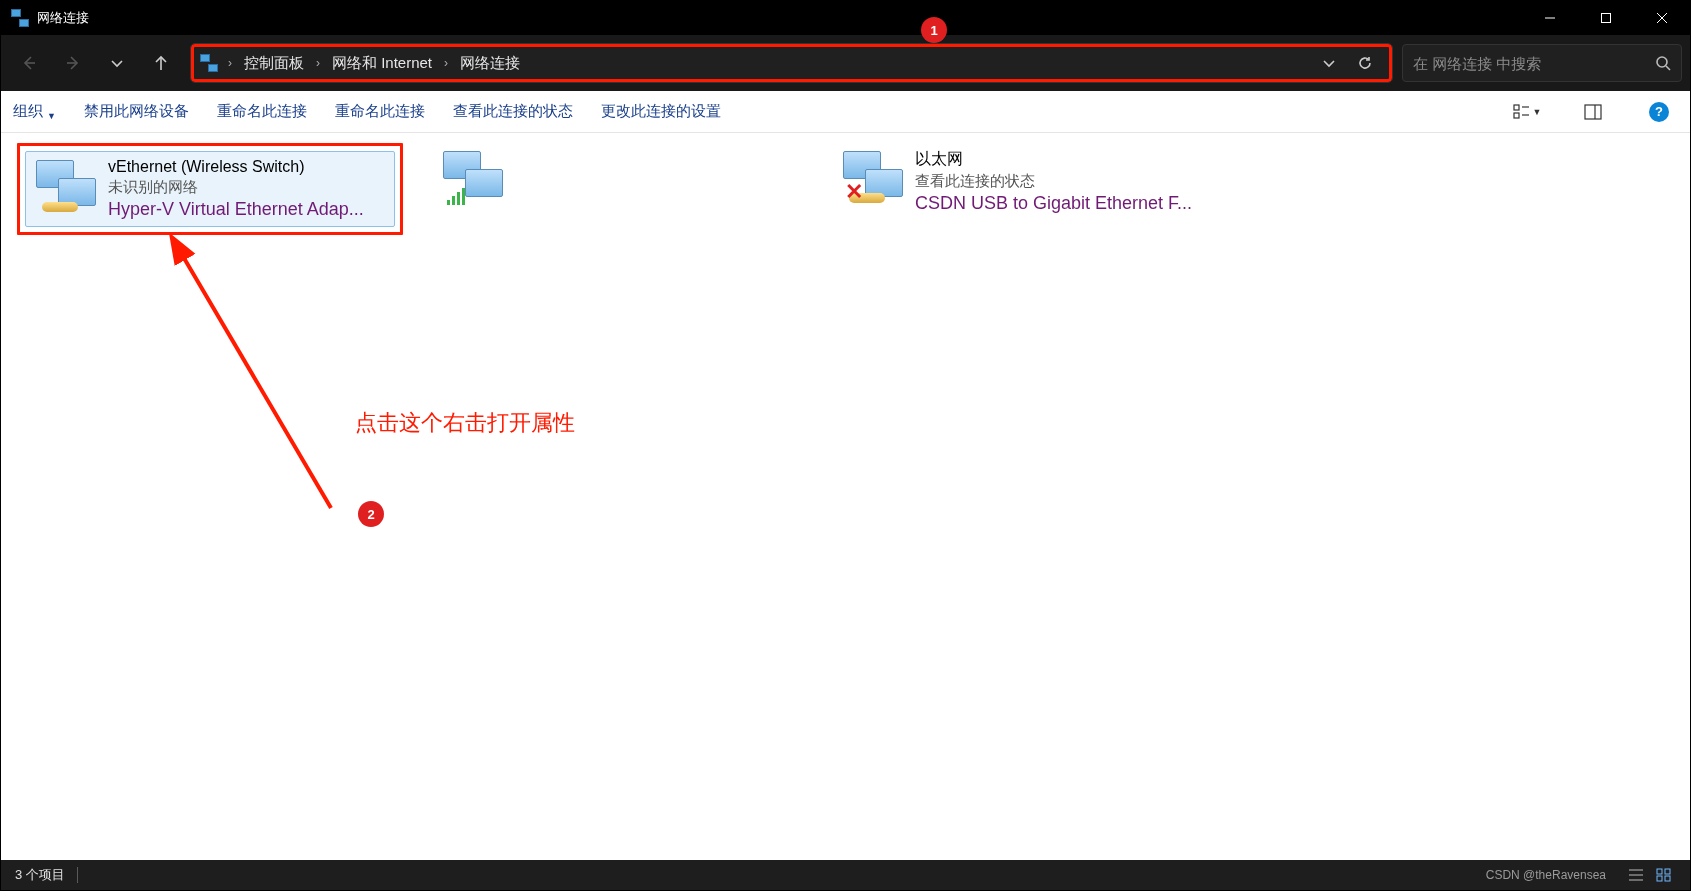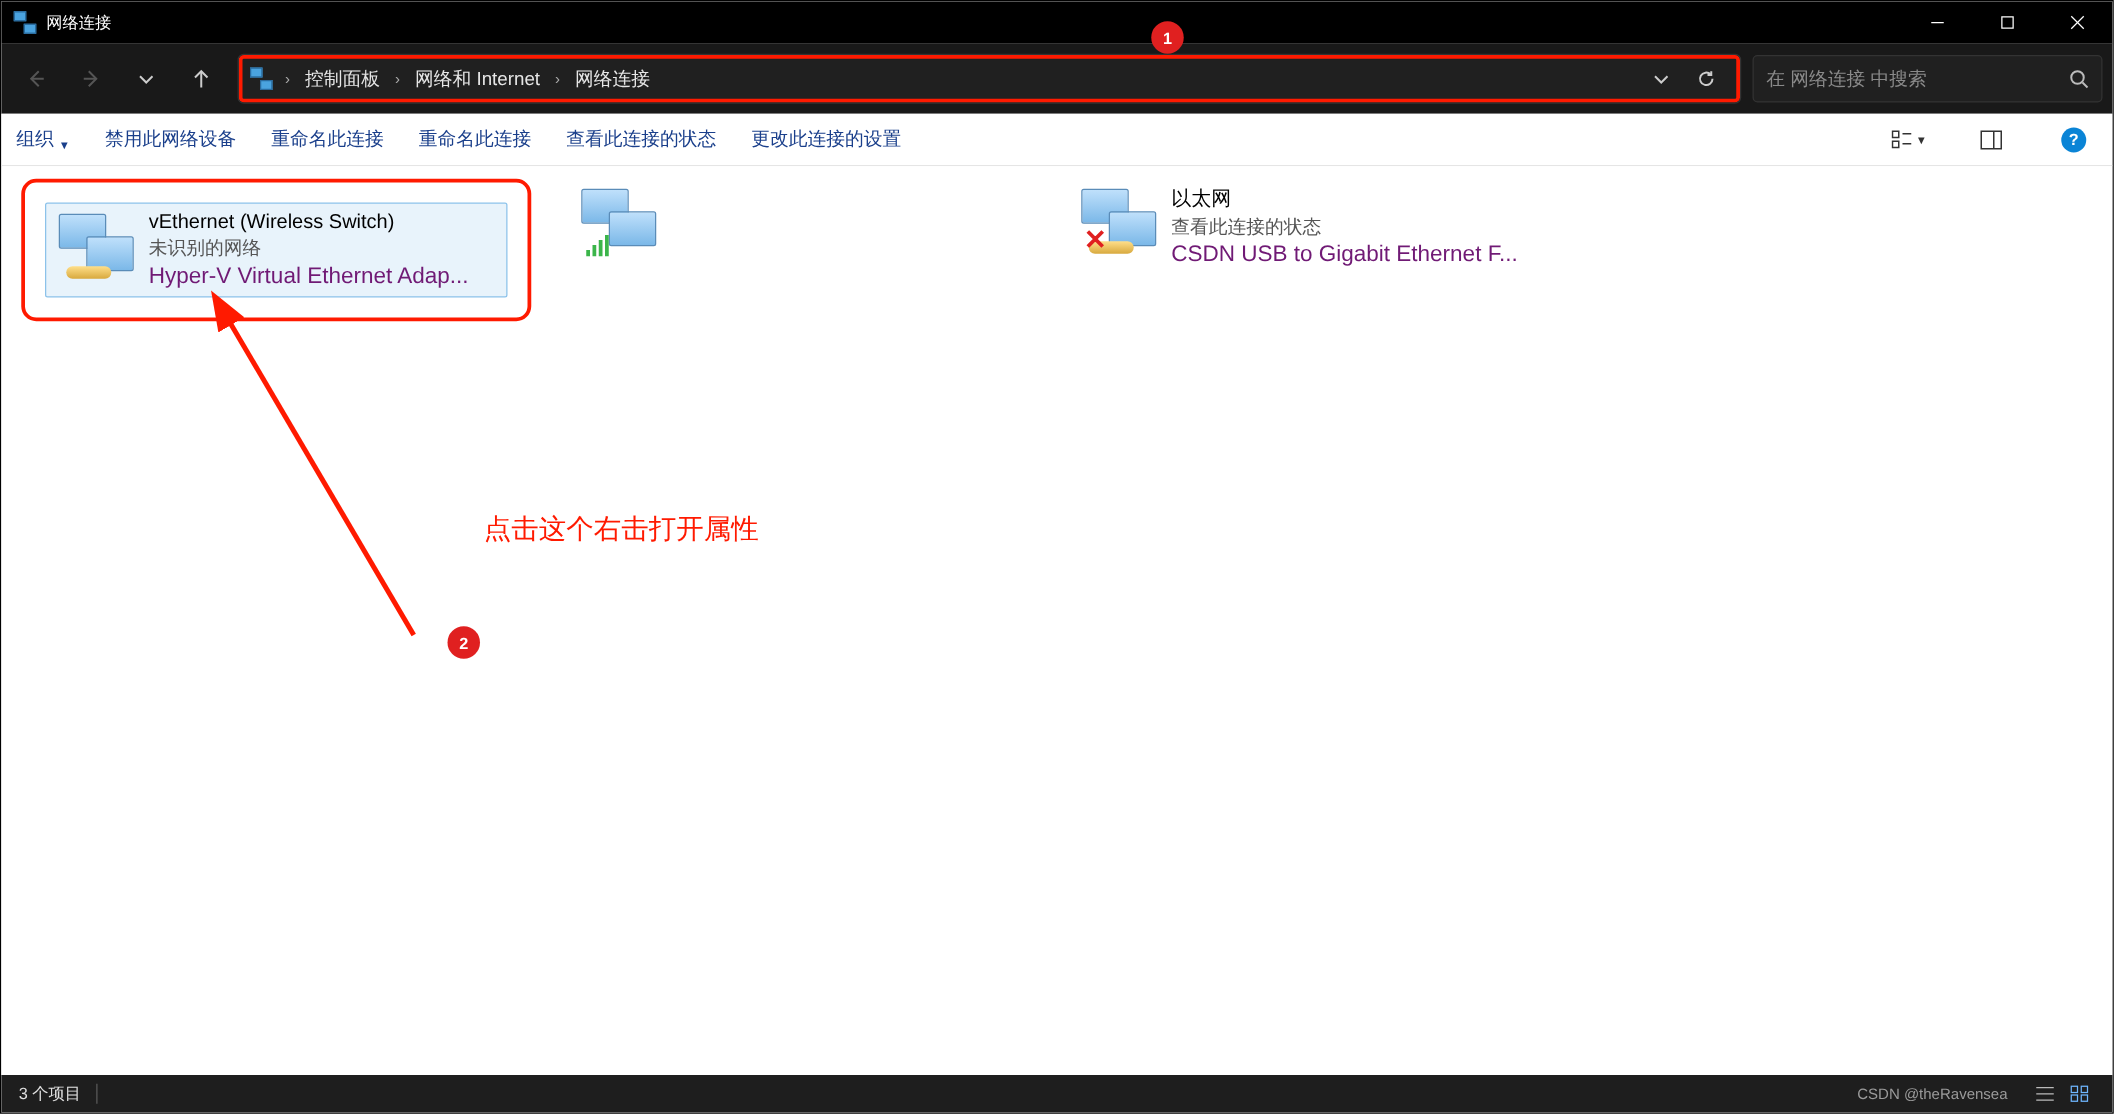--- a/index.html
+++ b/index.html
@@ -44,21 +44,21 @@
   .toolbar .tspacer{flex:1}
   .toolbar .ticon{width:38px;height:32px;display:flex;align-items:center;justify-content:center}
   .toolbar .ticon svg{width:18px;height:18px}
   .help-icon{width:20px;height:20px;border-radius:50%;background:#0a84d6;color:#fff;display:flex;align-items:center;justify-content:center;font-size:13px;font-weight:bold}
 
   
   .content{position:relative;height:727px;background:#fff;padding:10px 16px;overflow:hidden}
   .items{display:flex;gap:30px;align-items:flex-start}
   .net-item{width:370px;display:flex;align-items:flex-start;gap:10px;padding:6px 8px;border-radius:2px}
   .net-item.selected{border:1px solid #8cc2ea;background:#e8f3fb}
-  .highlight-box{border:3px solid #ff1a00;padding:16px;border-radius:12px}
+  .highlight-box{border:3px solid #ff1a00;padding:5px;border-radius:1px}
   .net-icon{width:64px;height:58px;flex-shrink:0;position:relative}
   .net-icon .monA,.net-icon .monB{position:absolute;width:38px;height:28px;background:linear-gradient(#bfe0fb,#7bb8e8);border:1px solid #5a8cb8;border-radius:2px}
   .net-icon .monA{left:2px;top:2px}
   .net-icon .monB{right:2px;bottom:10px}
   .net-icon .cable{position:absolute;left:8px;bottom:4px;width:36px;height:10px;background:linear-gradient(#ffdf8a,#d8a93e);border-radius:5px}
   .net-icon .wifi{position:absolute;left:6px;bottom:2px;width:24px;height:18px}
   .net-icon .wifi .bar{position:absolute;bottom:0;width:3px;background:#3bb54a}
   .net-icon .wifi .b1{left:0;height:5px}.net-icon .wifi .b2{left:5px;height:9px}.net-icon .wifi .b3{left:10px;height:13px}.net-icon .wifi .b4{left:15px;height:17px}
   .net-icon .redx{position:absolute;left:4px;bottom:4px;width:20px;height:20px;color:#e02020;font-size:22px;font-weight:bold;line-height:18px}
   .net-text{flex:1;min-width:0}
@@ -249,21 +249,21 @@
       <marker id="ah" markerWidth="10" markerHeight="10" refX="2" refY="3" orient="auto">
         <path d="M0,0 L0,6 L8,3 z" fill="#ff1a00"></path>
       </marker>
     </defs>
 
     <line x1="895" y1="-105" x2="720" y2="-73" stroke="#ff1a00" stroke-width="4" marker-end="url(#ah)"></line>
 
     <line x1="330" y1="375" x2="180" y2="120" stroke="#ff1a00" stroke-width="4" marker-end="url(#ah)"></line>
   </svg>
 
-  <div class="ann-text" style="left:386px;top:275px">点击这个右击打开属性</div>
+  <div class="ann-text" style="left:354px;top:275px">点击这个右击打开属性</div>
   <div class="ann-badge" style="left:357px;top:368px">2</div>
 </div>
 
 <div class="ann-badge" style="left:920px;top:16px">1</div>
 
 <div class="statusbar">
   <span>3 个项目</span>
   <div class="sdiv"></div>
   <div class="sspacer"></div>
   <span class="watermark">CSDN @theRavensea</span>

